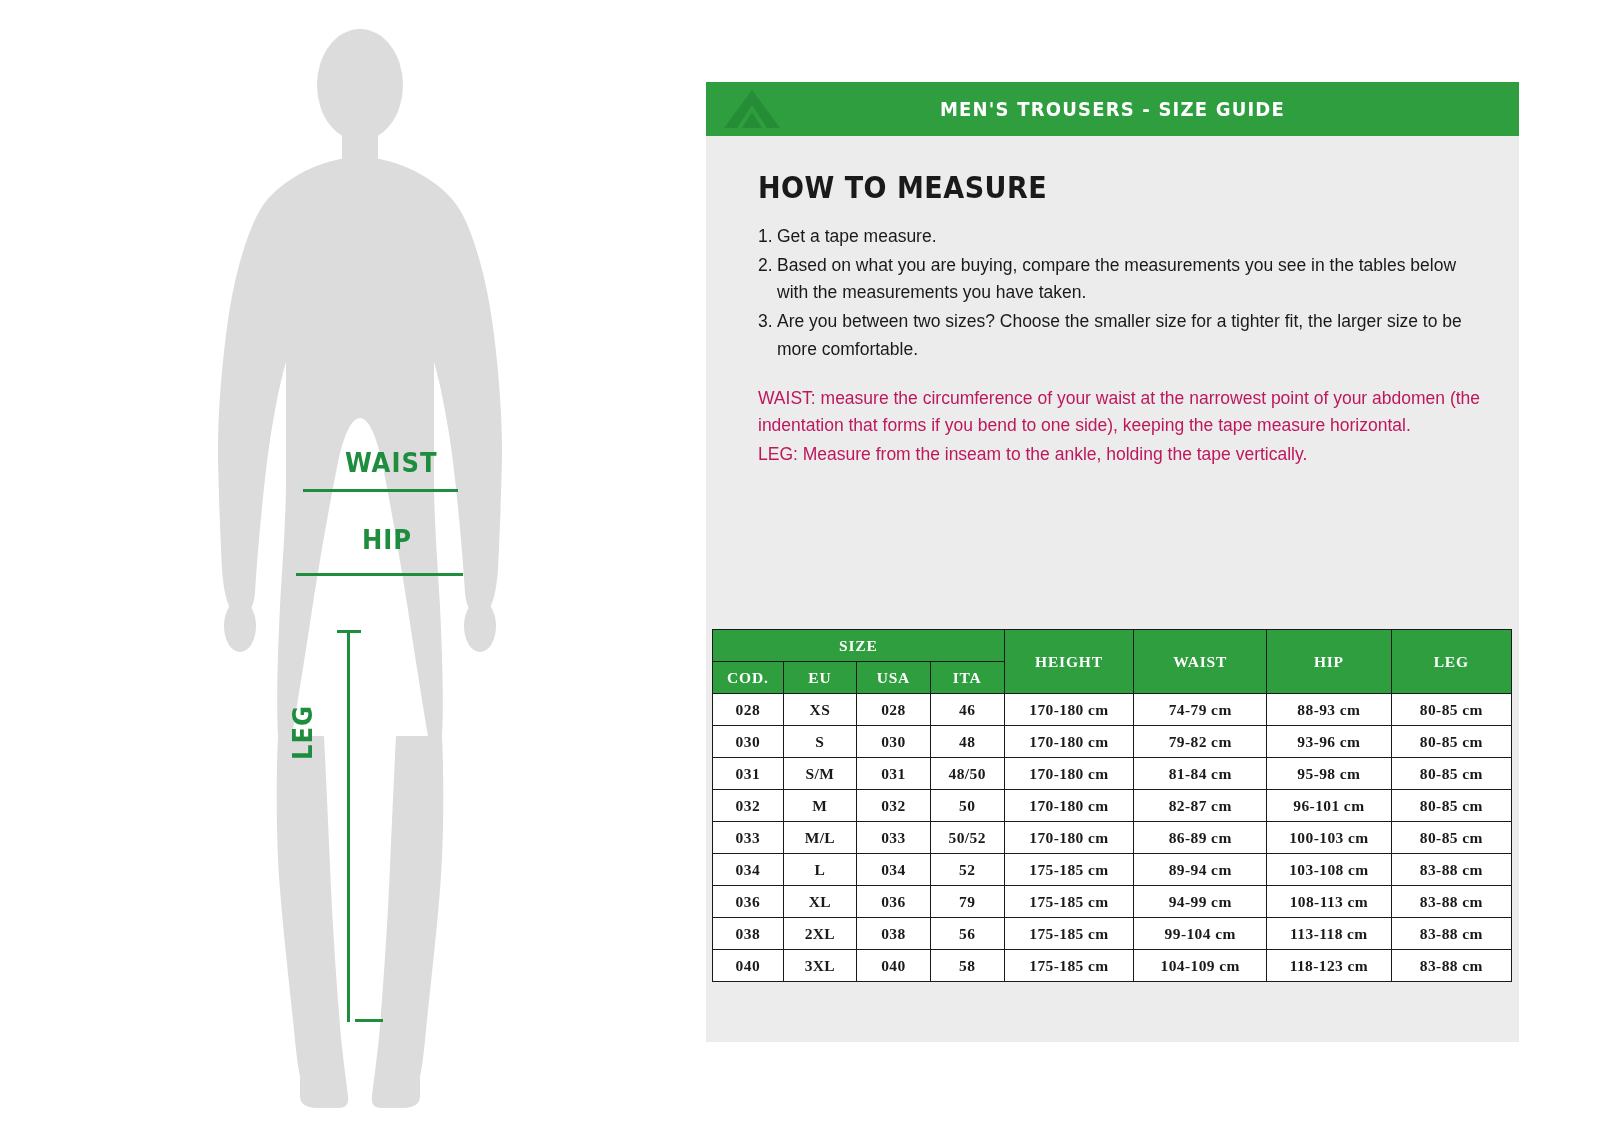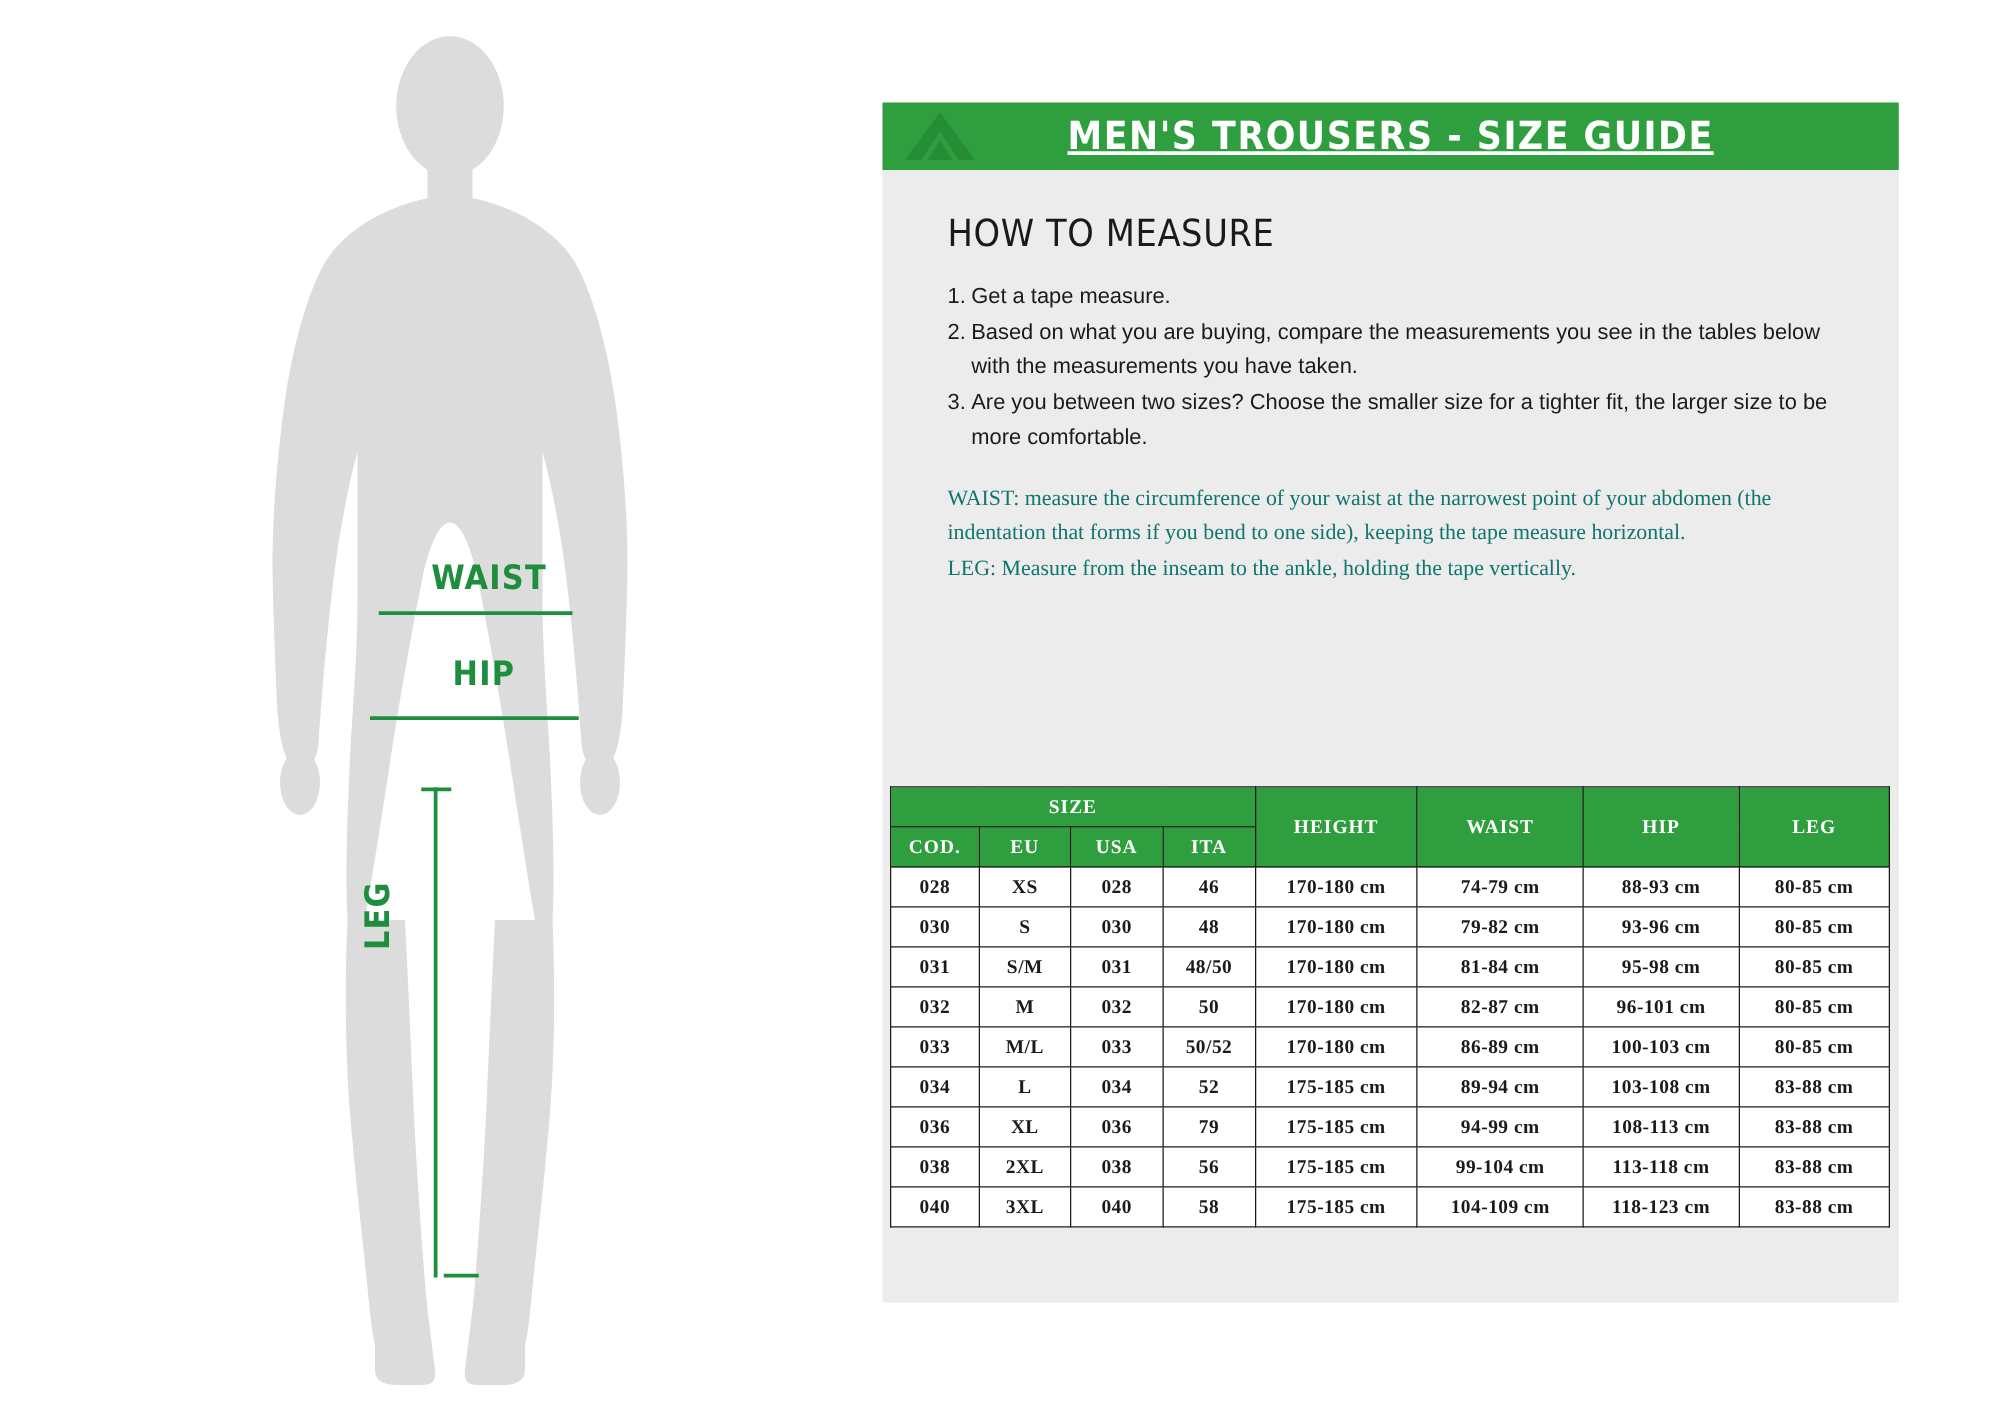--- a/index.html
+++ b/index.html
@@ -71,35 +71,34 @@
     height: 54px;
     background: #2e9e3e;
     display: flex;
     align-items: center;
     justify-content: center;
   }
   #card-title {
     color: #ffffff;
     font-family: "DejaVu Sans Condensed", "Liberation Sans", sans-serif;
     font-weight: bold;
-    font-size: 31px;
+    font-size: 20px;
     letter-spacing: 1.2px;
-    text-decoration: underline;
   }
   #brand-logo {
     position: absolute;
     left: 14px;
     top: 6px;
     opacity: 0.65;
   }
 
   #how-to-title {
     margin: 34px 0 0 52px;
     font-family: "DejaVu Sans Condensed", "Liberation Sans", sans-serif;
-    font-weight: normal;
+    font-weight: bold;
     font-size: 30px;
     letter-spacing: 0.5px;
     color: #1a1a1a;
   }
 
   #steps {
     margin: 18px 0 0 52px;
     width: 720px;
     color: #1a1a1a;
     font-size: 17.5px;
@@ -108,24 +107,23 @@
   .step {
     display: flex;
     margin-bottom: 2px;
   }
   .step-num { width: 19px; flex: none; }
   .step-text { flex: 1; }
 
   #definitions {
     margin: 22px 0 0 52px;
     width: 730px;
-    color: #0f766e;
+    color: #be185d;
     font-size: 17.5px;
     line-height: 1.55;
-    font-family: Liberation Serif, serif;
   }
   .def { margin-bottom: 2px; }
   .def .term { }
   .def-body { display: inline; }
 
   
   #size-table-wrap {
     position: absolute;
     left: 6px;
     top: 547px;

